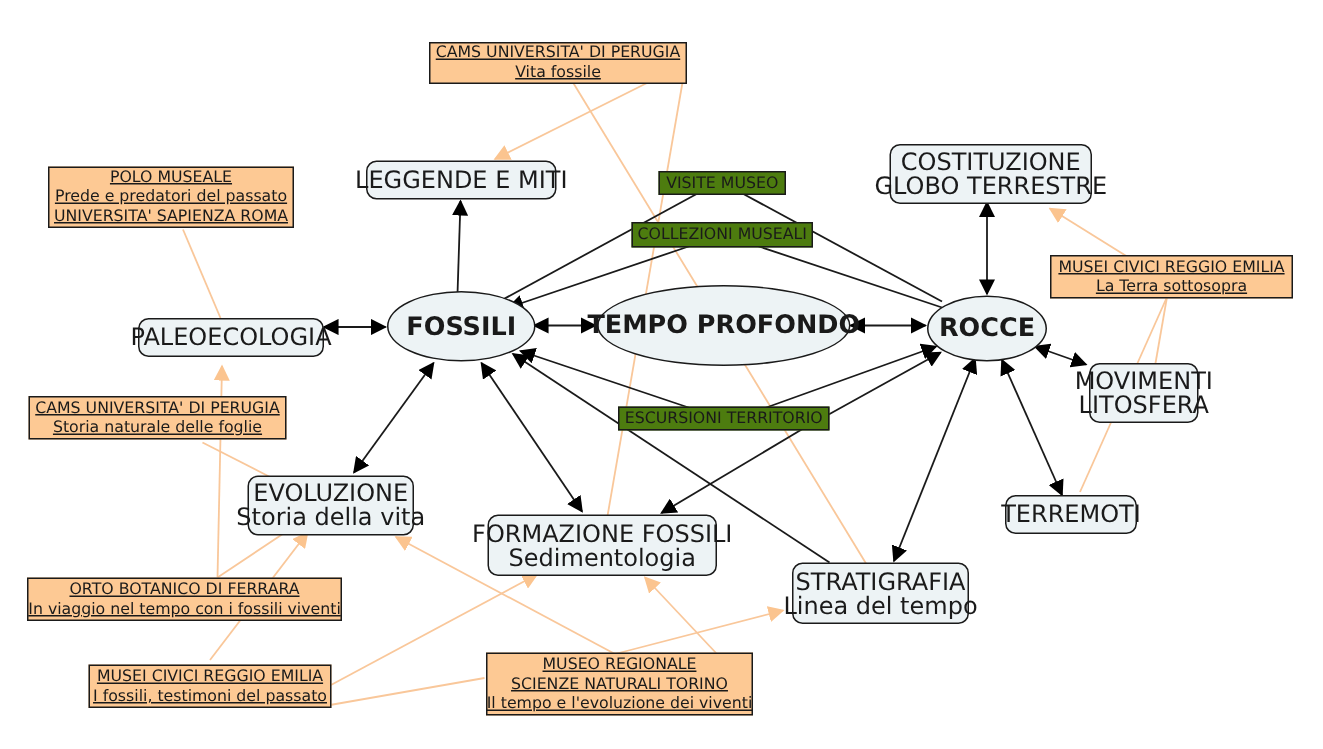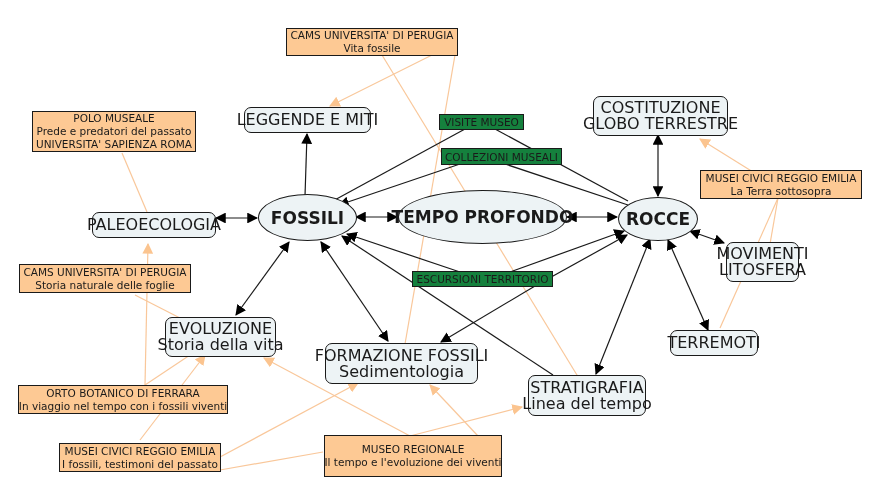--- a/index.html
+++ b/index.html
@@ -5,22 +5,22 @@
   html, body { margin:0; padding:0; background:#ffffff; }
   body { width:882px; height:499px; position:relative; overflow:hidden;
          font-family:"DejaVu Sans", sans-serif; color:#1a1a1a; }
   svg.links { position:absolute; left:0; top:0; width:882px; height:499px; }
   .node { position:absolute; box-sizing:border-box; text-align:center;
           font-size:16px; line-height:16px; display:flex; flex-direction:column;
           justify-content:center; align-items:center; white-space:nowrap; }
   .concept { background:#edf3f5; border:1px solid #1a1a1a; border-radius:7px; }
   .ellipse { background:#edf3f5; border:1px solid #1a1a1a; border-radius:50%;
              font-weight:bold; font-size:17px; }
-  .resource { background:#fdc994; border:1px solid #1a1a1a; font-size:10.5px; line-height:13px; }
-  .linklabel { background:#15803d; border:1px solid #1a1a1a; font-size:10.5px; line-height:13px;justify-content:flex-end; }
+  .resource { background:#fdc994; border:1px solid #1a1a1a; font-size:10.5px; line-height:13px;text-decoration:underline; }
+  .linklabel { background:#4d7c0f; border:1px solid #1a1a1a; font-size:10.5px; line-height:13px; }
 </style>
 </head>
 <body>
 
 <svg class="links" xmlns="http://www.w3.org/2000/svg">
   <defs>
     <marker id="ab" viewBox="0 0 10 10" refX="9" refY="5" markerWidth="9" markerHeight="9" orient="auto-start-reverse">
       <path d="M0,0 L10,5 L0,10 z" fill="#000"></path>
     </marker>
     <marker id="ao" viewBox="0 0 10 10" refX="9" refY="5" markerWidth="9" markerHeight="9" orient="auto-start-reverse">
@@ -109,21 +109,21 @@
   <span>MOVIMENTI</span>
   <span>LITOSFERA</span>
 </div>
 <div class="node concept" style="left:670px;top:330px;width:88px;height:26px;">
   <span>TERREMOTI</span>
 </div>
 
 <div class="node linklabel" style="left:439px;top:114px;width:85px;height:16px;">
   <span>VISITE MUSEO</span>
 </div>
-<div class="node linklabel" style="left:421px;top:148px;width:121px;height:17px;margin-left:20px;">
+<div class="node linklabel" style="left:421px;top:148px;width:121px;height:17px;">
   <span>COLLEZIONI MUSEALI</span>
 </div>
 <div class="node linklabel" style="left:412px;top:271px;width:141px;height:16px;">
   <span>ESCURSIONI TERRITORIO</span>
 </div>
 
 <div class="node resource" style="left:286px;top:28px;width:172px;height:28px;">
   <span>CAMS UNIVERSITA' DI PERUGIA</span>
   <span>Vita fossile</span>
 </div>
@@ -139,18 +139,19 @@
 <div class="node resource" style="left:18px;top:385px;width:210px;height:29px;">
   <span>ORTO BOTANICO DI FERRARA</span>
   <span>In viaggio nel tempo con i fossili viventi</span>
 </div>
 <div class="node resource" style="left:59px;top:443px;width:162px;height:29px;">
   <span>MUSEI CIVICI REGGIO EMILIA</span>
   <span>I fossili, testimoni del passato</span>
 </div>
 <div class="node resource" style="left:324px;top:435px;width:178px;height:42px;">
   <span>MUSEO REGIONALE</span>
+  <span>SCIENZE NATURALI TORINO</span>
   <span>Il tempo e l'evoluzione dei viventi</span>
 </div>
 <div class="node resource" style="left:700px;top:170px;width:162px;height:29px;">
   <span>MUSEI CIVICI REGGIO EMILIA</span>
   <span>La Terra sottosopra</span>
 </div>
 
 </body></html>

